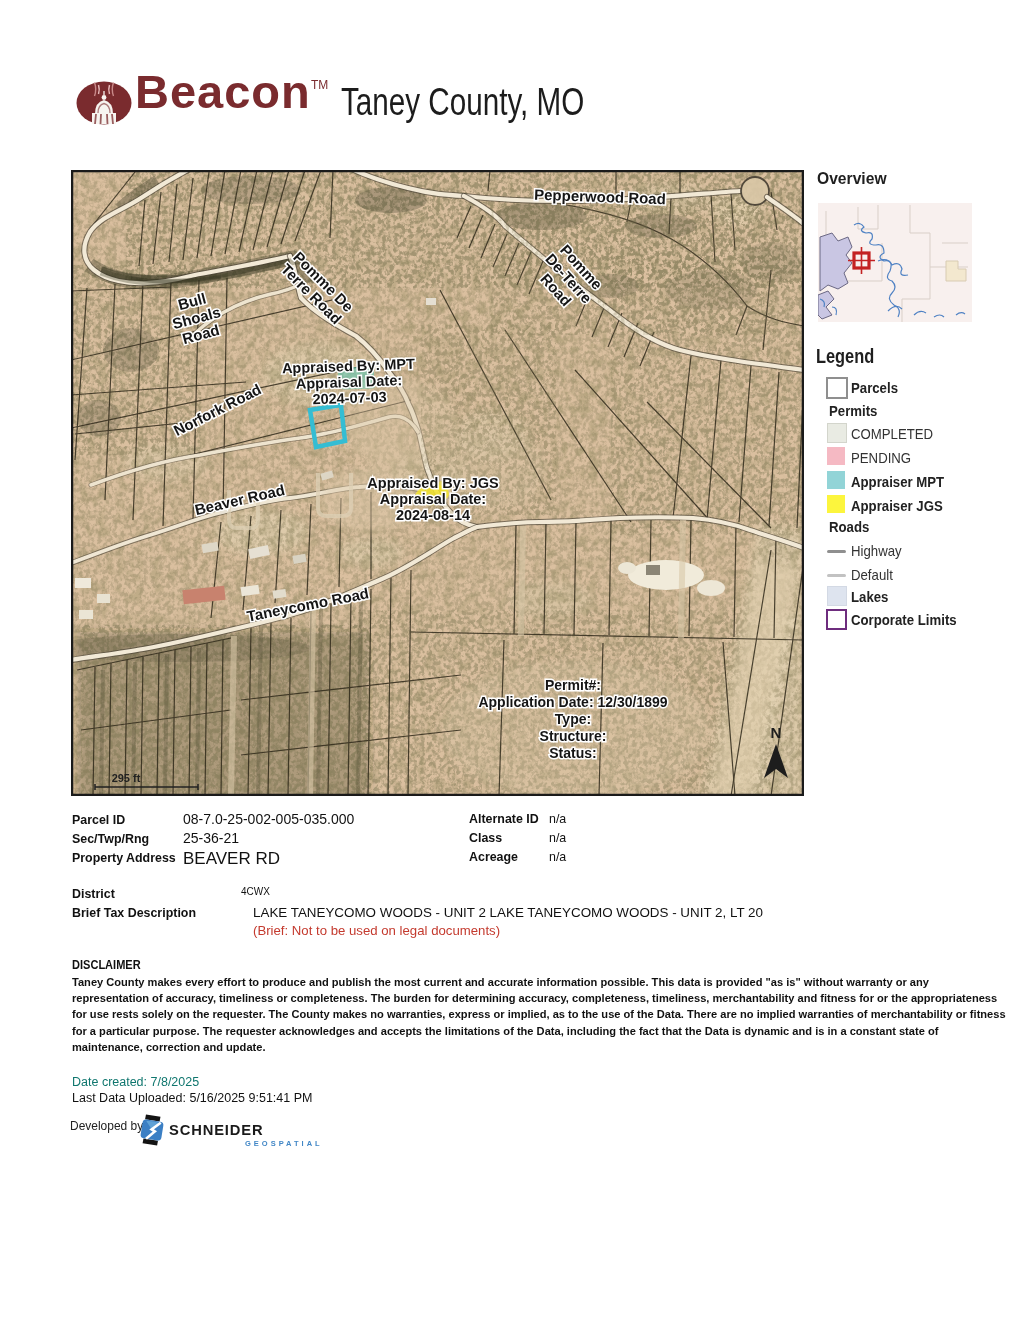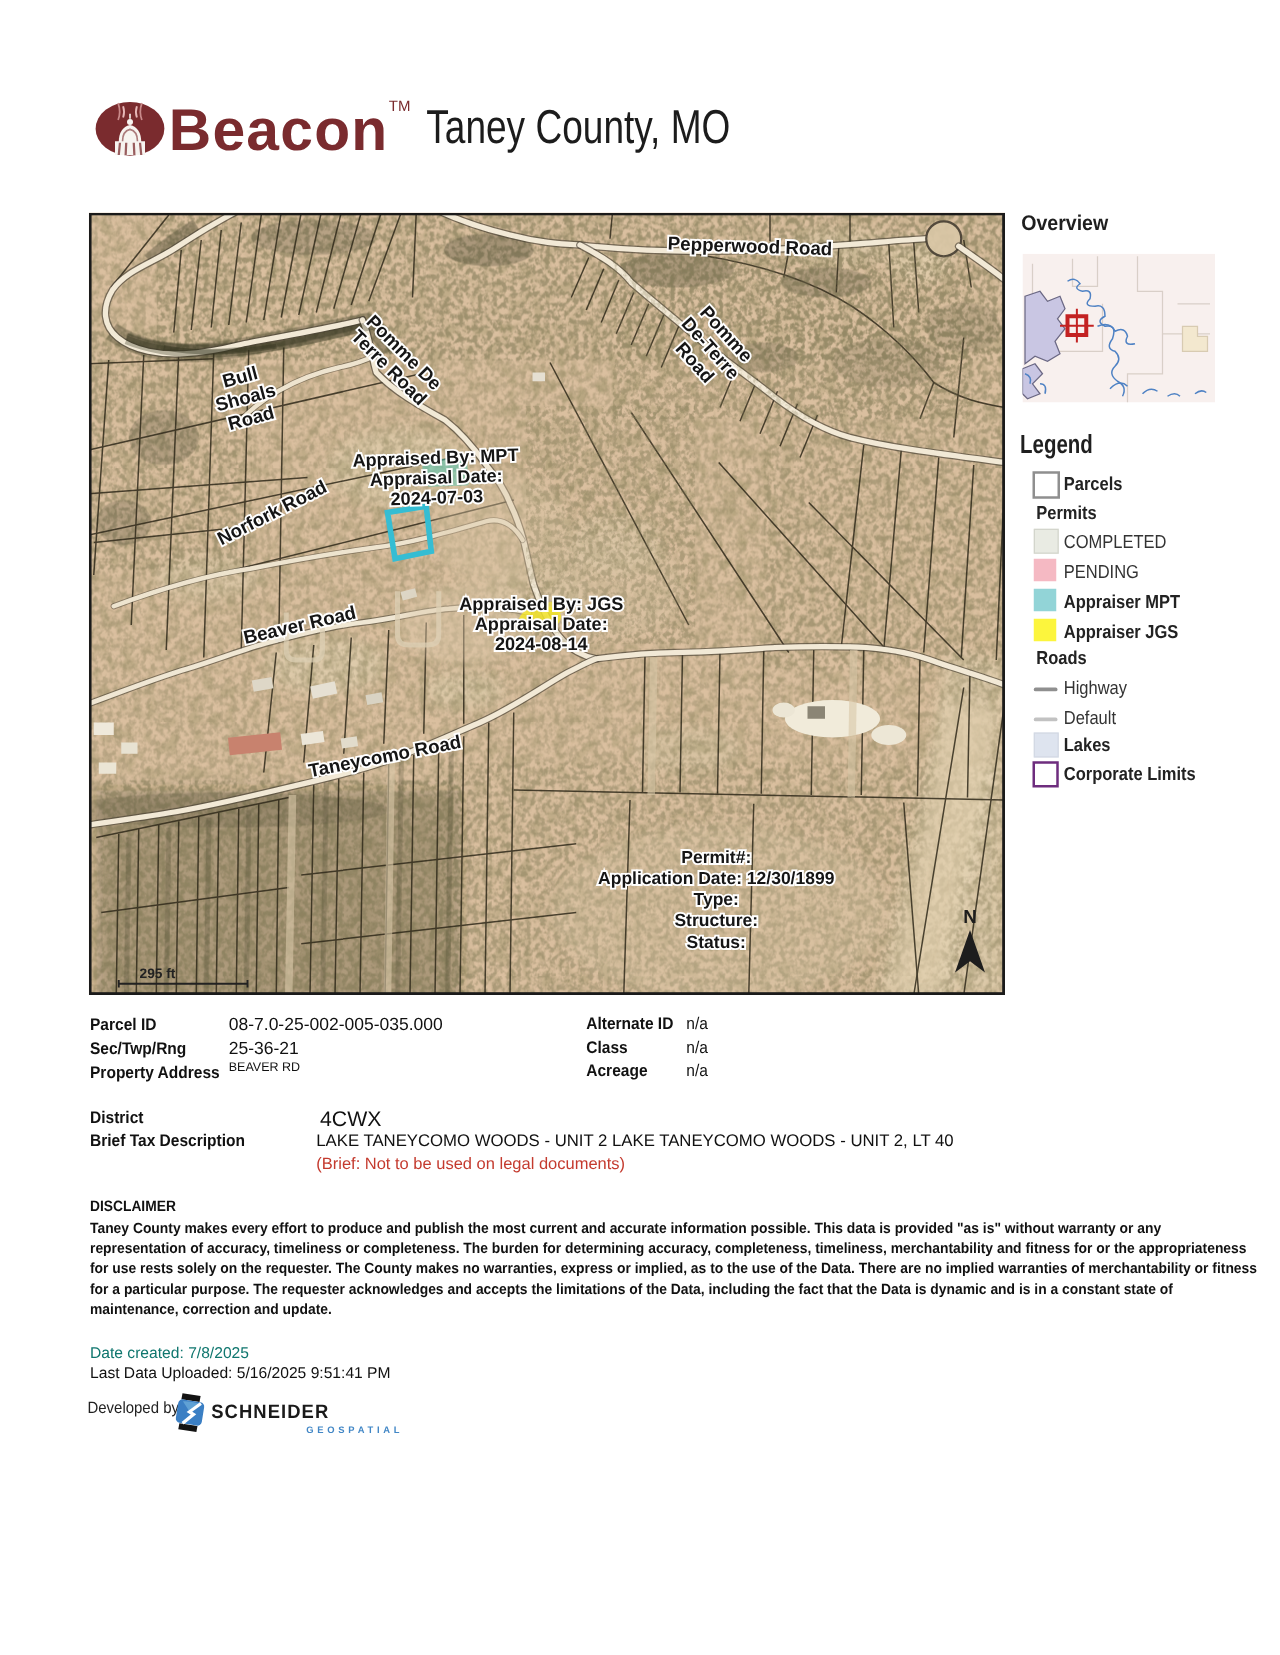--- a/index.html
+++ b/index.html
@@ -24,21 +24,21 @@
   <g fill="none" stroke="#e8b9b9" stroke-width="1.5">
     <path d="M23.5,15 Q25,10.5 23.5,6"></path>
     <path d="M34.5,15 Q33,10.5 34.5,6"></path>
   </g>
   <g fill="none" stroke="#c98a8a" stroke-width="1.4">
     <path d="M19.5,17 Q22,10.5 19.5,3.5"></path>
     <path d="M38.5,17 Q36,10.5 38.5,3.5"></path>
   </g>
 </svg>
 
-<div class="abs" style="left:135px;top:76px;font-size:47px;font-weight:bold;color:#7a2b2e;letter-spacing:1px;">Beacon</div>
+<div class="abs" style="left:135px;top:64px;font-size:47px;font-weight:bold;color:#7a2b2e;letter-spacing:1px;">Beacon</div>
 
 <div class="abs" style="left:311px;top:78px;font-size:12px;color:#7a2b2e;font-weight:normal;">TM</div>
 
 <div class="abs" style="left:341px;top:81px;font-size:38px;color:#1c1c1c;transform:scaleX(0.78);transform-origin:0 0;white-space:nowrap;">Taney County, MO</div>
 
 <svg class="abs" style="left:71px;top:170px" width="733" height="626" viewBox="0 0 733 626">
 <defs>
   <filter id="veg" x="0" y="0" width="100%" height="100%">
     <feTurbulence type="fractalNoise" baseFrequency="0.26 0.22" numOctaves="3" seed="11" result="t"></feTurbulence>
     <feColorMatrix in="t" type="matrix" values="0 0 0 0 0.27, 0 0 0 0 0.23, 0 0 0 0 0.12, 3.1 3.1 0 0 -2.75"></feColorMatrix>
@@ -391,33 +391,33 @@
 <div class="abs cx" style="left:72px;top:831px;font-size:13.5px;font-weight:bold;color:#111;">Sec/Twp/Rng</div>
 
 <div class="abs" style="left:183px;top:830px;font-size:14px;color:#111;">25-36-21</div>
 
 <div class="abs cx" style="left:469px;top:830px;font-size:13.5px;font-weight:bold;color:#111;">Class</div>
 
 <div class="abs cx" style="left:549px;top:830px;font-size:13.5px;color:#111;">n/a</div>
 
 <div class="abs cx" style="left:72px;top:850px;font-size:13.5px;font-weight:bold;color:#111;">Property Address</div>
 
-<div class="abs" style="left:183px;top:849px;font-size:10px;color:#111;">BEAVER RD</div>
+<div class="abs" style="left:183px;top:849px;font-size:17px;color:#111;">BEAVER RD</div>
 
 <div class="abs cx" style="left:469px;top:849px;font-size:13.5px;font-weight:bold;color:#111;">Acreage</div>
 
 <div class="abs cx" style="left:549px;top:849px;font-size:13.5px;color:#111;">n/a</div>
 
 <div class="abs cx" style="left:72px;top:886px;font-size:13.5px;font-weight:bold;color:#111;">District</div>
 
-<div class="abs" style="left:256px;top:886px;font-size:17px;color:#111;">4CWX</div>
+<div class="abs" style="left:241px;top:886px;font-size:10px;color:#111;">4CWX</div>
 
 <div class="abs cx" style="left:72px;top:905px;font-size:13.5px;font-weight:bold;color:#111;">Brief Tax Description</div>
 
-<div class="abs" style="left:253px;top:905px;font-size:13.4px;color:#111;">LAKE TANEYCOMO WOODS - UNIT 2 LAKE TANEYCOMO WOODS - UNIT 2, LT 40</div>
+<div class="abs" style="left:253px;top:905px;font-size:13.4px;color:#111;">LAKE TANEYCOMO WOODS - UNIT 2 LAKE TANEYCOMO WOODS - UNIT 2, LT 20</div>
 
 <div class="abs" style="left:253px;top:923px;font-size:13.2px;color:#c43a2e;">(Brief: Not to be used on legal documents)</div>
 
 <div class="abs cx" style="left:72px;top:958px;font-size:12px;font-weight:bold;color:#111;">DISCLAIMER</div>
 
 <div class="abs" style="left:72px;top:974px;font-size:11.8px;font-weight:bold;color:#111;line-height:16.2px;white-space:nowrap;letter-spacing:0px;transform:scaleX(0.94);transform-origin:0 0;">Taney County makes every effort to produce and publish the most current and accurate information possible. This data is provided "as is" without warranty or any<br>representation of accuracy, timeliness or completeness. The burden for determining accuracy, completeness, timeliness, merchantability and fitness for or the appropriateness<br>for use rests solely on the requester. The County makes no warranties, express or implied, as to the use of the Data. There are no implied warranties of merchantability or fitness<br>for a particular purpose. The requester acknowledges and accepts the limitations of the Data, including the fact that the Data is dynamic and is in a constant state of<br>maintenance, correction and update.</div>
 
 <div class="abs" style="left:72px;top:1075px;font-size:12.5px;color:#0f766e;">Date created: 7/8/2025</div>
 
 <div class="abs" style="left:72px;top:1091px;font-size:12.5px;color:#111;">Last Data Uploaded: 5/16/2025 9:51:41 PM</div>

